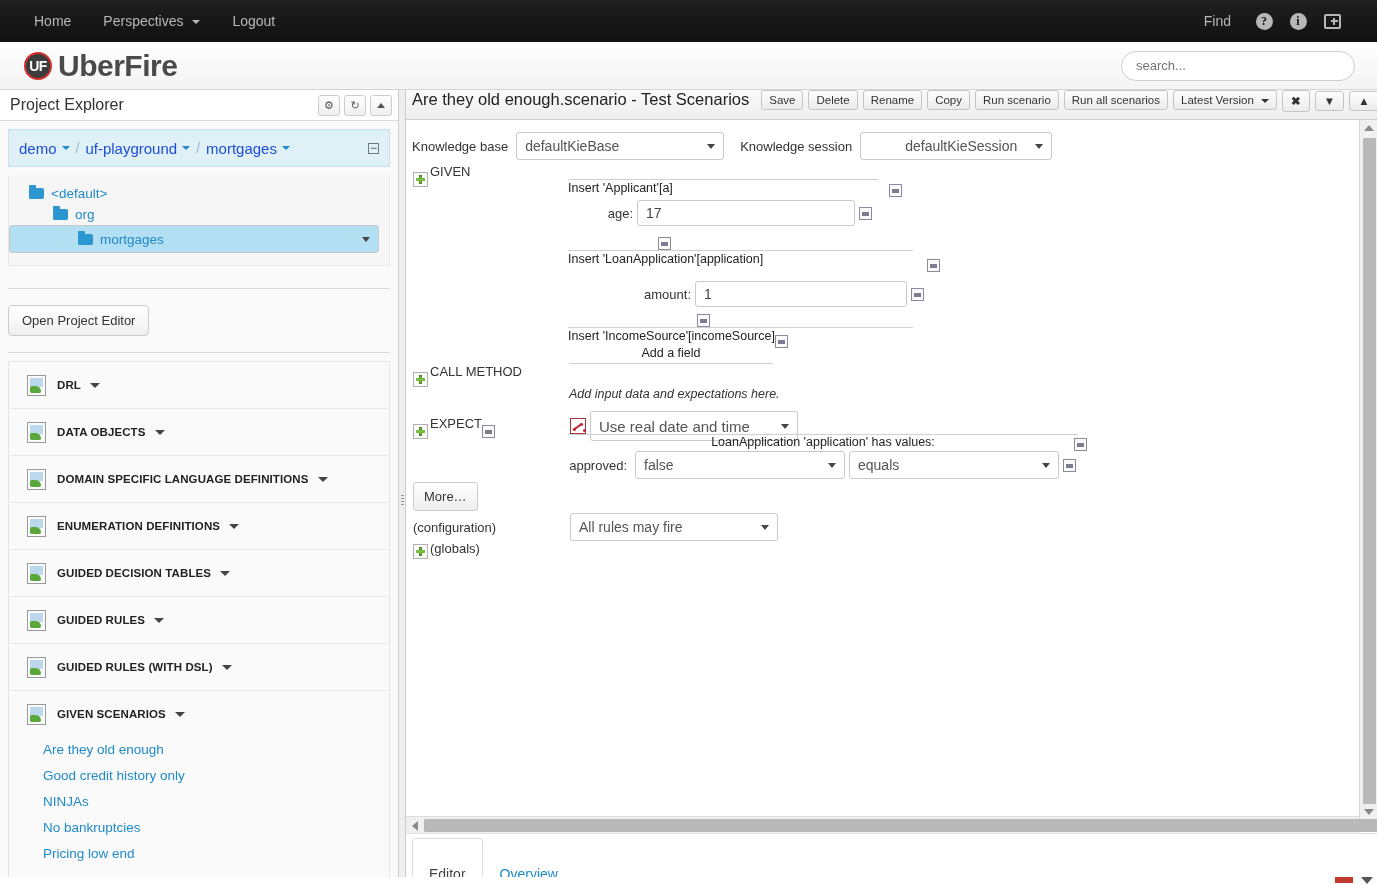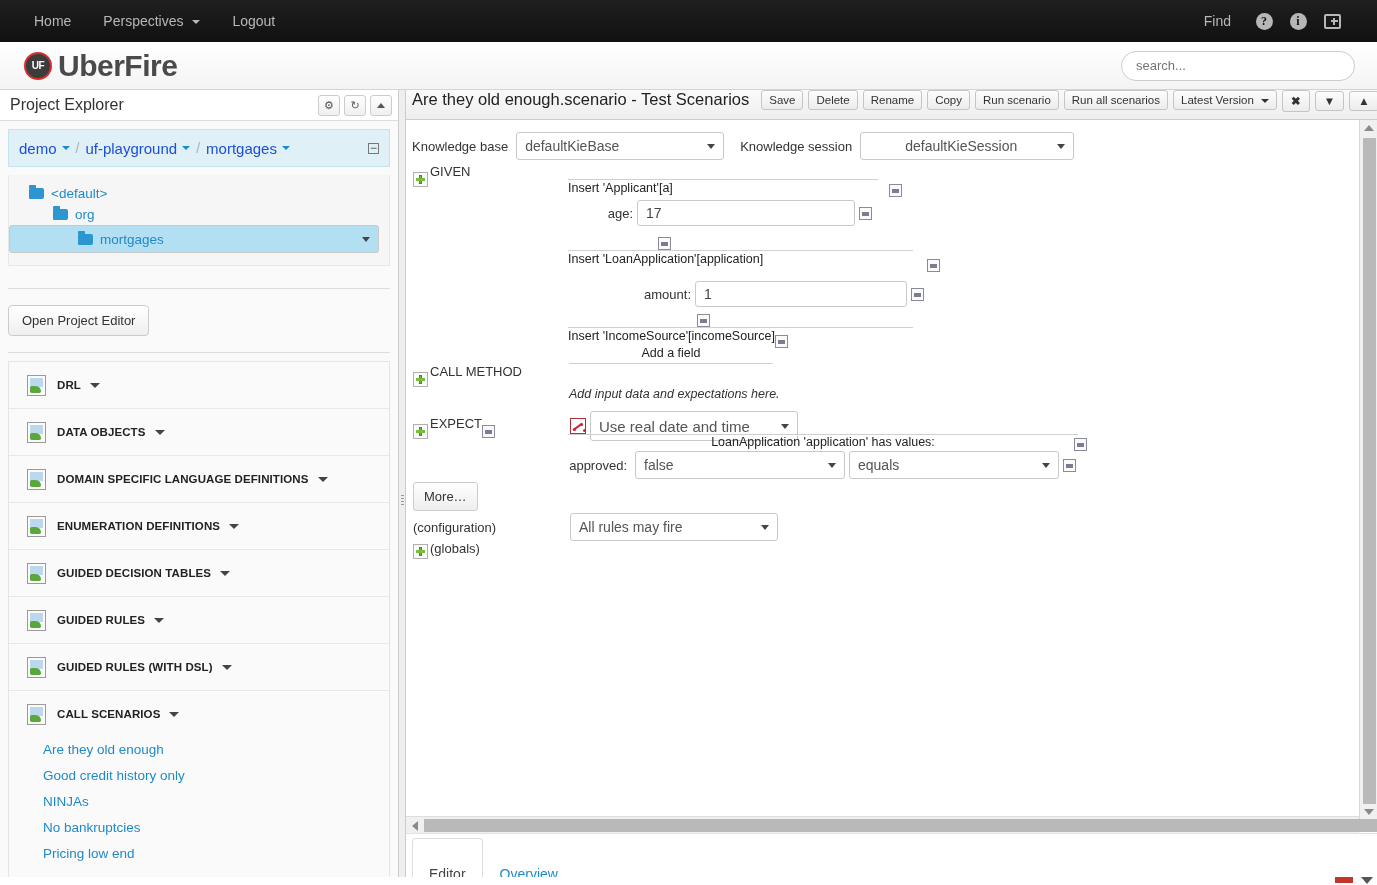--- a/index.html
+++ b/index.html
@@ -56,21 +56,21 @@
   .brandbar {
     position: absolute; left: 0; top: 42px; width: 1377px; height: 48px;
     background: linear-gradient(to bottom, #ffffff 0%, #f4f4f4 100%);
     border-bottom: 1px solid #d4d4d4;
     display: flex; align-items: center;
   }
   .logo-wrap { display: flex; align-items: center; padding-left: 24px; }
   .logo-mark {
     width: 28px; height: 28px; border-radius: 50%;
     background: #3c3c3c; border: 2px solid #d32f2f;
-    color: #fff; font-size: 10px; font-weight: bold;
+    color: #fff; font-size: 14px; font-weight: bold;
     display: flex; align-items: center; justify-content: center;
     letter-spacing: -0.5px;
   }
   .logo-text {
     font-size: 30px; font-weight: bold; color: #4a4a4a; margin-left: 6px;
     letter-spacing: -0.5px;
   }
   .brand-nav { display: flex; align-items: center; margin-left: 30px; }
   .bn-item {
     color: #1f8ac9; font-size: 15px; padding: 0 15px; cursor: pointer; white-space: nowrap;
@@ -214,21 +214,21 @@
     height: 28px; font-size: 14px; color: #555; padding: 0 24px 0 8px;
     display: flex; align-items: center; position: relative; cursor: pointer;
     font-family: "Liberation Sans", sans-serif;
   }
   .sel:after {
     content: ""; position: absolute; right: 8px; top: 50%; margin-top: -2px;
     width: 0; height: 0; border-left: 4px solid transparent;
     border-right: 4px solid transparent; border-top: 5px solid #444;
   }
   .sel.kb { width: 208px; }
-  .sel.ks { width: 214px; padding-left: 44px; }
+  .sel.ks { width: 192px; padding-left: 44px; }
 
   .plus-icon {
     width: 15px; height: 15px; border: 1px solid #b0b0b0; background: #fcfcfc;
     position: relative; flex: none; cursor: pointer;
   }
   .plus-icon:before {
     content: ""; position: absolute; left: 5px; top: 2px; width: 3px; height: 9px;
     background: #79bd3f; box-shadow: 0 0 0 1px #4e8a22 inset;
   }
   .plus-icon:after {
@@ -468,21 +468,21 @@
     <div class="acc-item">
       <div class="acc-head">
         <span class="doc-icon"></span>
         <span class="acc-label">GUIDED RULES (WITH DSL)</span>
         <span class="caret-dk"></span>
       </div>
     </div>
     <div class="acc-item">
       <div class="acc-head">
         <span class="doc-icon"></span>
-        <span class="acc-label">CALL SCENARIOS</span>
+        <span class="acc-label">GIVEN SCENARIOS</span>
         <span class="caret-dk"></span>
       </div>
       <div class="acc-children">
         <div class="acc-child">Are they old enough</div>
         <div class="acc-child">Good credit history only</div>
         <div class="acc-child">NINJAs</div>
         <div class="acc-child">No bankruptcies</div>
         <div class="acc-child">Pricing low end</div>
       </div>
     </div>

